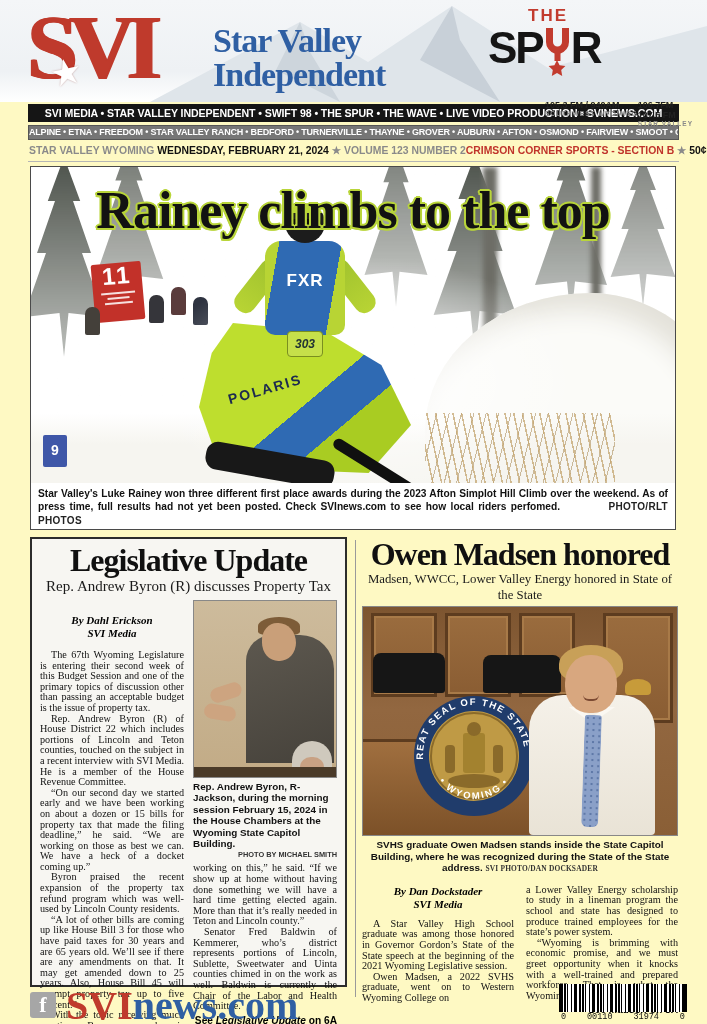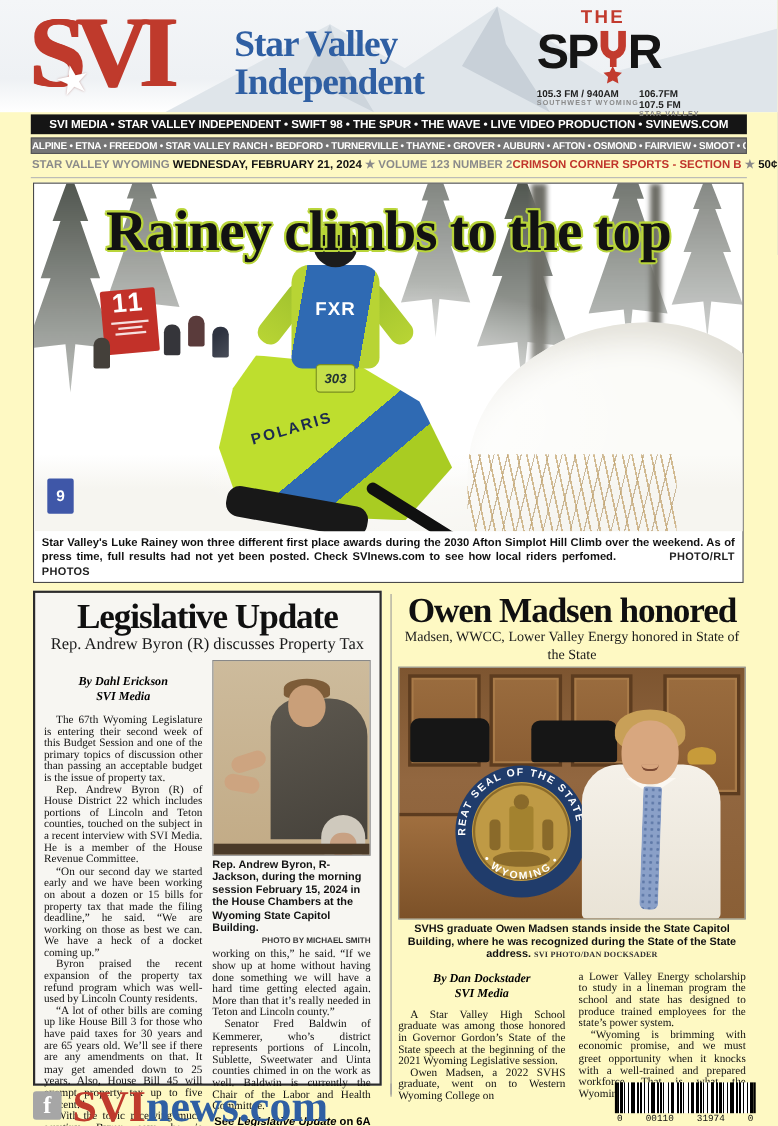--- a/index.html
+++ b/index.html
@@ -11,21 +11,21 @@
   .mountain { position:absolute; inset:0; }
   .svi-logo { position:absolute; left:26px; top:-6px; font-family:"Liberation Serif",serif; font-weight:bold; font-size:92px; letter-spacing:-9px; color:#bf3a2c; text-shadow:1px 0 #bf3a2c,2px 0 #bf3a2c; z-index:2; }
   .svi-star { position:absolute; left:50px; top:52px; color:#fff; font-size:36px; transform:rotate(-12deg); z-index:3; text-shadow:0 0 2px rgba(120,20,10,.4); }
   .paper-name { position:absolute; left:213px; top:24px; z-index:2; color:#2f5fa3; font-weight:bold; letter-spacing:-1px; line-height:34px; font-size:34px; }
   .paper-name .l2 { display:block; }
   .spur { position:absolute; right:14px; top:6px; width:205px; z-index:2; font-family:"Liberation Sans",sans-serif; }
   .spur-the { color:#c23b2e; font-weight:bold; font-size:17px; letter-spacing:2px; margin-left:40px; }
   .spur-word { display:flex; align-items:flex-start; line-height:40px; }
   .spur-word .blk { font-weight:bold; font-size:44px; letter-spacing:-2px; color:#151515; line-height:44px; }
   .spur-glyph { margin:2px 1px 0; }
-  .spur-freqs { display:flex; justify-content:flex-start; margin-top:0; }
+  .spur-freqs { display:flex; justify-content:flex-end; margin-top:20px; }
   .freq-main { font-weight:bold; font-size:9px; color:#222; line-height:10px; }
   .freq-sub { font-size:6.5px; color:#8a8a8a; letter-spacing:1px; font-weight:bold; }
 
   
   .media-bar { position:absolute; top:104px; left:28px; right:28px; height:18px; background:#151515; color:#fff; font-family:"Liberation Sans",sans-serif; font-weight:bold; font-size:10.6px; line-height:18px; text-align:center; white-space:nowrap; overflow:hidden; letter-spacing:-.1px; }
   .towns-bar { position:absolute; top:125px; left:28px; right:28px; height:15px; background:#767676; border:1px solid #555; color:#fff; font-family:"Liberation Sans",sans-serif; font-weight:bold; font-size:9px; line-height:13px; text-align:center; white-space:nowrap; overflow:hidden; letter-spacing:-.2px; }
   .dateline { position:absolute; top:143px; left:29px; right:37px; height:15px; display:flex; justify-content:space-between; font-family:"Liberation Sans",sans-serif; font-weight:bold; font-size:10.4px; line-height:15px; white-space:nowrap; }
   .dl-gray { color:#8a8a8a; } .dl-black { color:#111; } .dl-red { color:#c0342b; }
   .rule { position:absolute; top:161px; left:28px; right:28px; border-top:1px solid #b5b5b5; }
 
@@ -201,21 +201,21 @@
         <div class="arm" style="left:48px;top:52px;transform:rotate(38deg);"></div>
         <div class="arm" style="left:142px;top:52px;transform:rotate(-38deg);"></div>
         <div class="torso"><span>FXR</span></div>
         <div class="helmet"></div>
         <div class="visor"></div>
         <div class="bib"><span>303</span></div>
       </div>
       <div class="grass"></div>
       <div class="headline-lead">Rainey climbs to the top</div>
     </div>
-    <div class="lead-caption"><span>Star Valley's Luke Rainey won three different first place awards during the 2030 Afton Simplot Hill Climb over the weekend. As of press time, full results had not yet been posted. Check SVInews.com to see how local riders perfomed.</span> <span class="lead-credit">PHOTO/RLT PHOTOS</span></div>
+    <div class="lead-caption"><span>Star Valley's Luke Rainey won three different first place awards during the 2023 Afton Simplot Hill Climb over the weekend. As of press time, full results had not yet been posted. Check SVInews.com to see how local riders perfomed.</span> <span class="lead-credit">PHOTO/RLT PHOTOS</span></div>
   </div>
 
   <div class="left-box">
     <h2 class="art">Legislative Update</h2>
     <div class="subhead">Rep. Andrew Byron (R) discusses Property Tax</div>
     <div class="cols">
       <div class="colL">
         <div class="byline">
           <span>By Dahl Erickson</span><br>
           <span>SVI Media</span>

